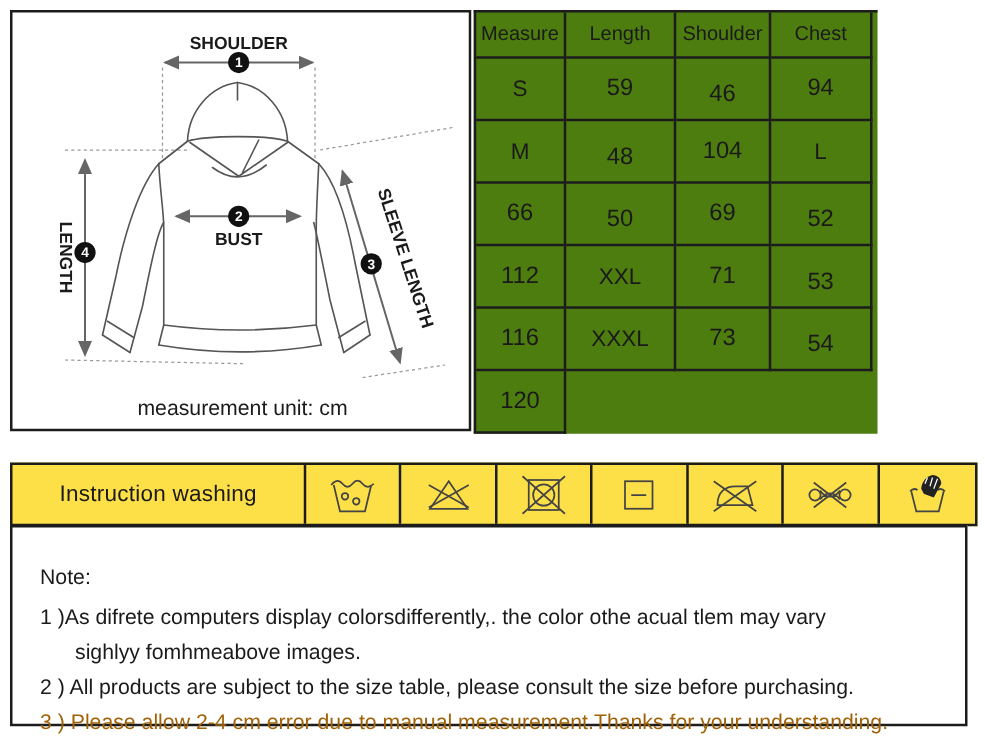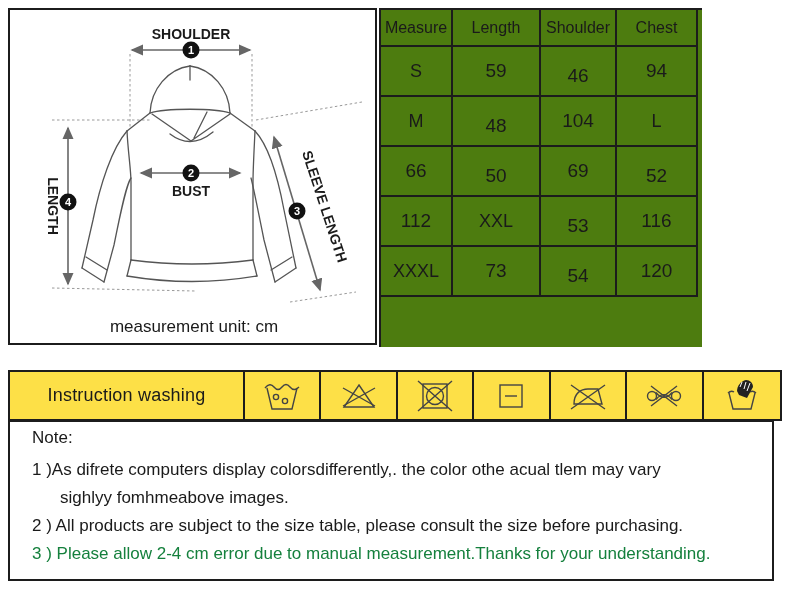--- a/index.html
+++ b/index.html
@@ -38,27 +38,27 @@
     border-right:2px solid #1c1c1c;
     display:flex;align-items:center;justify-content:center;
   }
   .wash-cell:last-child{border-right:none;}
   .wash-label{font-size:18px;letter-spacing:.2px;}
   .wash-cell svg{display:block;}
   
   .note-box{
     position:absolute;left:8px;top:420px;width:766px;height:161px;
     border:2px solid #1c1c1c;background:#fff;
-    padding:2px 0 0 22px;box-sizing:border-box;
+    padding:26px 0 0 22px;box-sizing:border-box;
     font-size:17px;line-height:28px;
   }
   .note-title{margin-bottom:4px;}
   .note-line{white-space:nowrap;}
   .note-cont{padding-left:28px;}
-  .note-red{color:#15803d;}
+  .note-red{color:#a16207;}
   svg text{font-family:"Liberation Sans", sans-serif;}
 </style>
 </head>
 <body>
 
 <div class="page">
 
   <div class="diagram-box">
     <svg width="365" height="333" viewBox="0 0 365 333">
       <defs>
@@ -155,20 +155,21 @@
         <span class="shift-down">50</span>
       </div>
 
     <div class="cell">69</div>
     <div class="cell">
         <span class="shift-down">52</span>
       </div>
     <div class="cell">112</div>
 
     <div class="cell scell">XXL</div>
+    <div class="cell">71</div>
     <div class="cell">
         <span class="shift-down">53</span>
       </div>
     <div class="cell">116</div>
 
     <div class="cell scell">XXXL</div>
     <div class="cell">73</div>
     <div class="cell">
         <span class="shift-down">54</span>
       </div>

